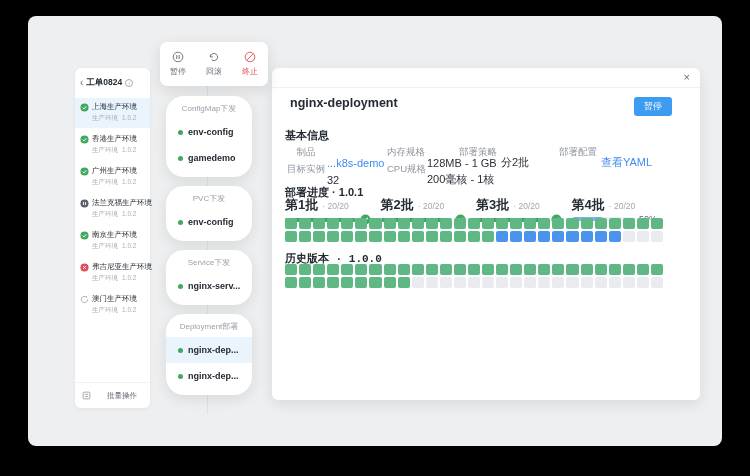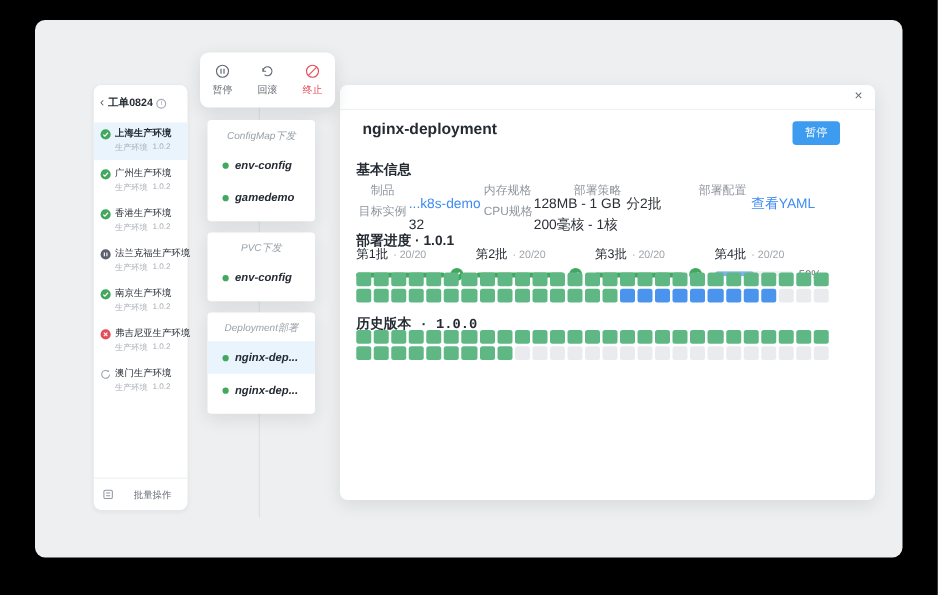--- a/index.html
+++ b/index.html
@@ -15,38 +15,38 @@
   .sb-back { color:#646a73; font-size:10px; line-height:10px; cursor:pointer; }
   .sb-title { font-size:8.5px; font-weight:bold; color:var(--text-primary); white-space:nowrap; }
   .sb-info { width:8px; height:8px; border:1px solid #a8adb4; border-radius:50%;
     color:#a8adb4; font-size:6px; line-height:6px; text-align:center; flex:0 0 auto; }
   .sb-list { padding:2px 0; }
   .sb-item { padding:4px 5px 5px 5px; margin-bottom:2px; cursor:pointer; }
   .sb-item.sel { background:var(--selected-bg); }
   .sb-line { display:flex; align-items:center; gap:3px; }
   .sb-line .ic { width:9px; height:9px; flex:0 0 auto; }
   .sb-name { font-size:7.5px; color:var(--text-primary); font-weight:500; white-space:nowrap; }
-  .sb-item.sel .sb-name { font-weight:bold; }
+  .sb-item.sel .sb-name { font-weight:normal; }
   .sb-sub { margin:2px 0 0 12px; font-size:6.5px; color:#a8adb4; display:flex; gap:4px; white-space:nowrap; }
   .sb-foot { position:absolute; left:0; right:0; bottom:0; height:26px; border-top:1px solid #f0f1f2;
     display:flex; align-items:center; gap:16px; padding:0 7px; cursor:pointer; }
   .sb-foot-label { font-size:7.5px; color:#646a73; white-space:nowrap; }
 
   
   .pp-line { position:absolute; left:179px; top:68px; width:1px; height:330px; background:#dfe1e4; }
   .toolbar { position:absolute; left:132px; top:26px; width:108px; height:44px; background:#fff;
     border-radius:7px; box-shadow:0 4px 14px rgba(31,35,41,.12); display:flex; z-index:2; }
   .tb-btn { flex:1; display:flex; flex-direction:column; align-items:center; justify-content:center;
     gap:3px; color:#646a73; cursor:pointer; }
   .tb-btn svg { width:12px; height:12px; }
   .tb-btn span { font-size:8px; white-space:nowrap; }
   .tb-btn.danger { color:var(--danger-red); }
   .pipeline { position:absolute; left:138px; top:80px; width:86px; z-index:2; }
-  .pp-card { background:#fff; border-radius:3px; box-shadow:0 4px 14px rgba(31,35,41,.1);
-    padding:7px 0 6px 0; margin-bottom:9px;font-style:italic; }
+  .pp-card { background:#fff; border-radius:18px; box-shadow:0 4px 14px rgba(31,35,41,.1);
+    padding:7px 0 6px 0; margin-bottom:9px; }
   .pp-title { font-size:8px; color:#9aa1a9; text-align:center; margin-bottom:5px; white-space:nowrap; }
   .pp-item { display:flex; align-items:center; gap:5px; padding:8px 0 8px 12px; cursor:pointer; }
   .pp-item.sel { background:var(--selected-bg); }
   .dot { width:5px; height:5px; border-radius:50%; background:var(--success-green); flex:0 0 auto; }
   .pp-label { font-size:9px; font-weight:bold; color:var(--text-primary); white-space:nowrap; }
 
   
   .detail { position:absolute; left:244px; top:52px; width:428px; height:332px; background:#fff;
     border-radius:6px; box-shadow:0 4px 14px rgba(31,35,41,.1); z-index:1; }
   .dt-strip { height:20px; border-bottom:1px solid #f0f1f3; position:relative; }
@@ -61,21 +61,21 @@
   .info-row { display:flex; height:17px; align-items:center; }
   .cell { display:flex; align-items:center; }
   .cell.c0 { width:102px;text-align:center; } .cell.c1 { width:72px; } .cell.c2 { width:100px; } .cell.c3 { flex:1; }
   .cell .lb { color:var(--text-secondary); font-size:9.5px; width:42px; flex:0 0 auto; white-space:nowrap; }
   .cell.c1 .lb { width:40px; }
   .cell .vl { color:#2b2f36; font-size:11px; white-space:nowrap;margin-top:20px; }
   .cell .vl.link { color:var(--link-blue); cursor:pointer; }
   .batches { position:absolute; left:13px; top:128px; width:382px; display:flex; }
   .batch { width:95.5px; }
   .b-head { display:flex; align-items:baseline; gap:4px; height:12px; }
-  .b-name { font-size:10px; font-weight:400; color:var(--text-primary); white-space:nowrap; }
+  .b-name { font-size:13px; font-weight:700; color:var(--text-primary); white-space:nowrap; }
   .b-count { font-size:8.5px; color:#a0a6ad; white-space:nowrap; }
   .b-bar { display:flex; align-items:center; gap:4px; margin-top:6px; padding-right:10px; }
   .bar { height:4px; border-radius:2px; flex:1; }
   .bar.done { background:var(--success-green); }
   .bar.run { background:#eef0f3; overflow:hidden; }
   .bar.run .fill { display:block; height:100%; border-radius:2px; background:var(--progress-blue); }
   .b-bar .ic { width:11px; height:11px; flex:0 0 auto; }
   .b-pct { font-size:9px; color:#646a73; flex:0 0 auto; }
   .sq-grid { position:absolute; left:13px; width:378px; display:grid;
     grid-template-columns:repeat(27,1fr); grid-auto-rows:11px; gap:2px; }
@@ -112,34 +112,34 @@
       <span>生产环境</span>
             <span>1.0.2</span>
           </div>
   </div>
   <div class="sb-item">
     <div class="sb-line">
             <svg class="ic" viewBox="0 0 14 14">
               <circle cx="7" cy="7" r="6.3" fill="var(--success-green)"></circle>
               <path d="M4.1 7.3l2 2 3.8-4.3" fill="none" stroke="#fff" stroke-width="1.5"></path>
             </svg>
+      <span class="sb-name">香港生产环境</span>
+          </div>
+    <div class="sb-sub">
+      <span>生产环境</span>
+            <span>1.0.2</span>
+          </div>
+  </div>
+  <div class="sb-item">
+    <div class="sb-line">
+            <svg class="ic" viewBox="0 0 14 14">
+              <circle cx="7" cy="7" r="6.3" fill="var(--success-green)"></circle>
+              <path d="M4.1 7.3l2 2 3.8-4.3" fill="none" stroke="#fff" stroke-width="1.5"></path>
+            </svg>
       <span class="sb-name">广州生产环境</span>
-          </div>
-    <div class="sb-sub">
-      <span>生产环境</span>
-            <span>1.0.2</span>
-          </div>
-  </div>
-  <div class="sb-item">
-    <div class="sb-line">
-            <svg class="ic" viewBox="0 0 14 14">
-              <circle cx="7" cy="7" r="6.3" fill="var(--success-green)"></circle>
-              <path d="M4.1 7.3l2 2 3.8-4.3" fill="none" stroke="#fff" stroke-width="1.5"></path>
-            </svg>
-      <span class="sb-name">香港生产环境</span>
           </div>
     <div class="sb-sub">
       <span>生产环境</span>
             <span>1.0.2</span>
           </div>
   </div>
   <div class="sb-item">
     <div class="sb-line">
             <svg class="ic" viewBox="0 0 14 14">
               <circle cx="7" cy="7" r="6.3" fill="var(--paused-dark)"></circle>
@@ -240,20 +240,28 @@
   </div>
   <div class="pp-card">
     <div class="pp-title">PVC下发</div>
 
     <div class="pp-item">
       <span class="dot"></span>
       <span class="pp-label">env-config</span>
     </div>
   </div>
   <div class="pp-card">
+    <div class="pp-title">Service下发</div>
+
+    <div class="pp-item">
+      <span class="dot"></span>
+      <span class="pp-label">nginx-serv...</span>
+    </div>
+  </div>
+  <div class="pp-card">
     <div class="pp-title">Deployment部署</div>
 
     <div class="pp-item sel">
       <span class="dot"></span>
       <span class="pp-label">nginx-dep...</span>
     </div>
     <div class="pp-item">
       <span class="dot"></span>
       <span class="pp-label">nginx-dep...</span>
     </div>

